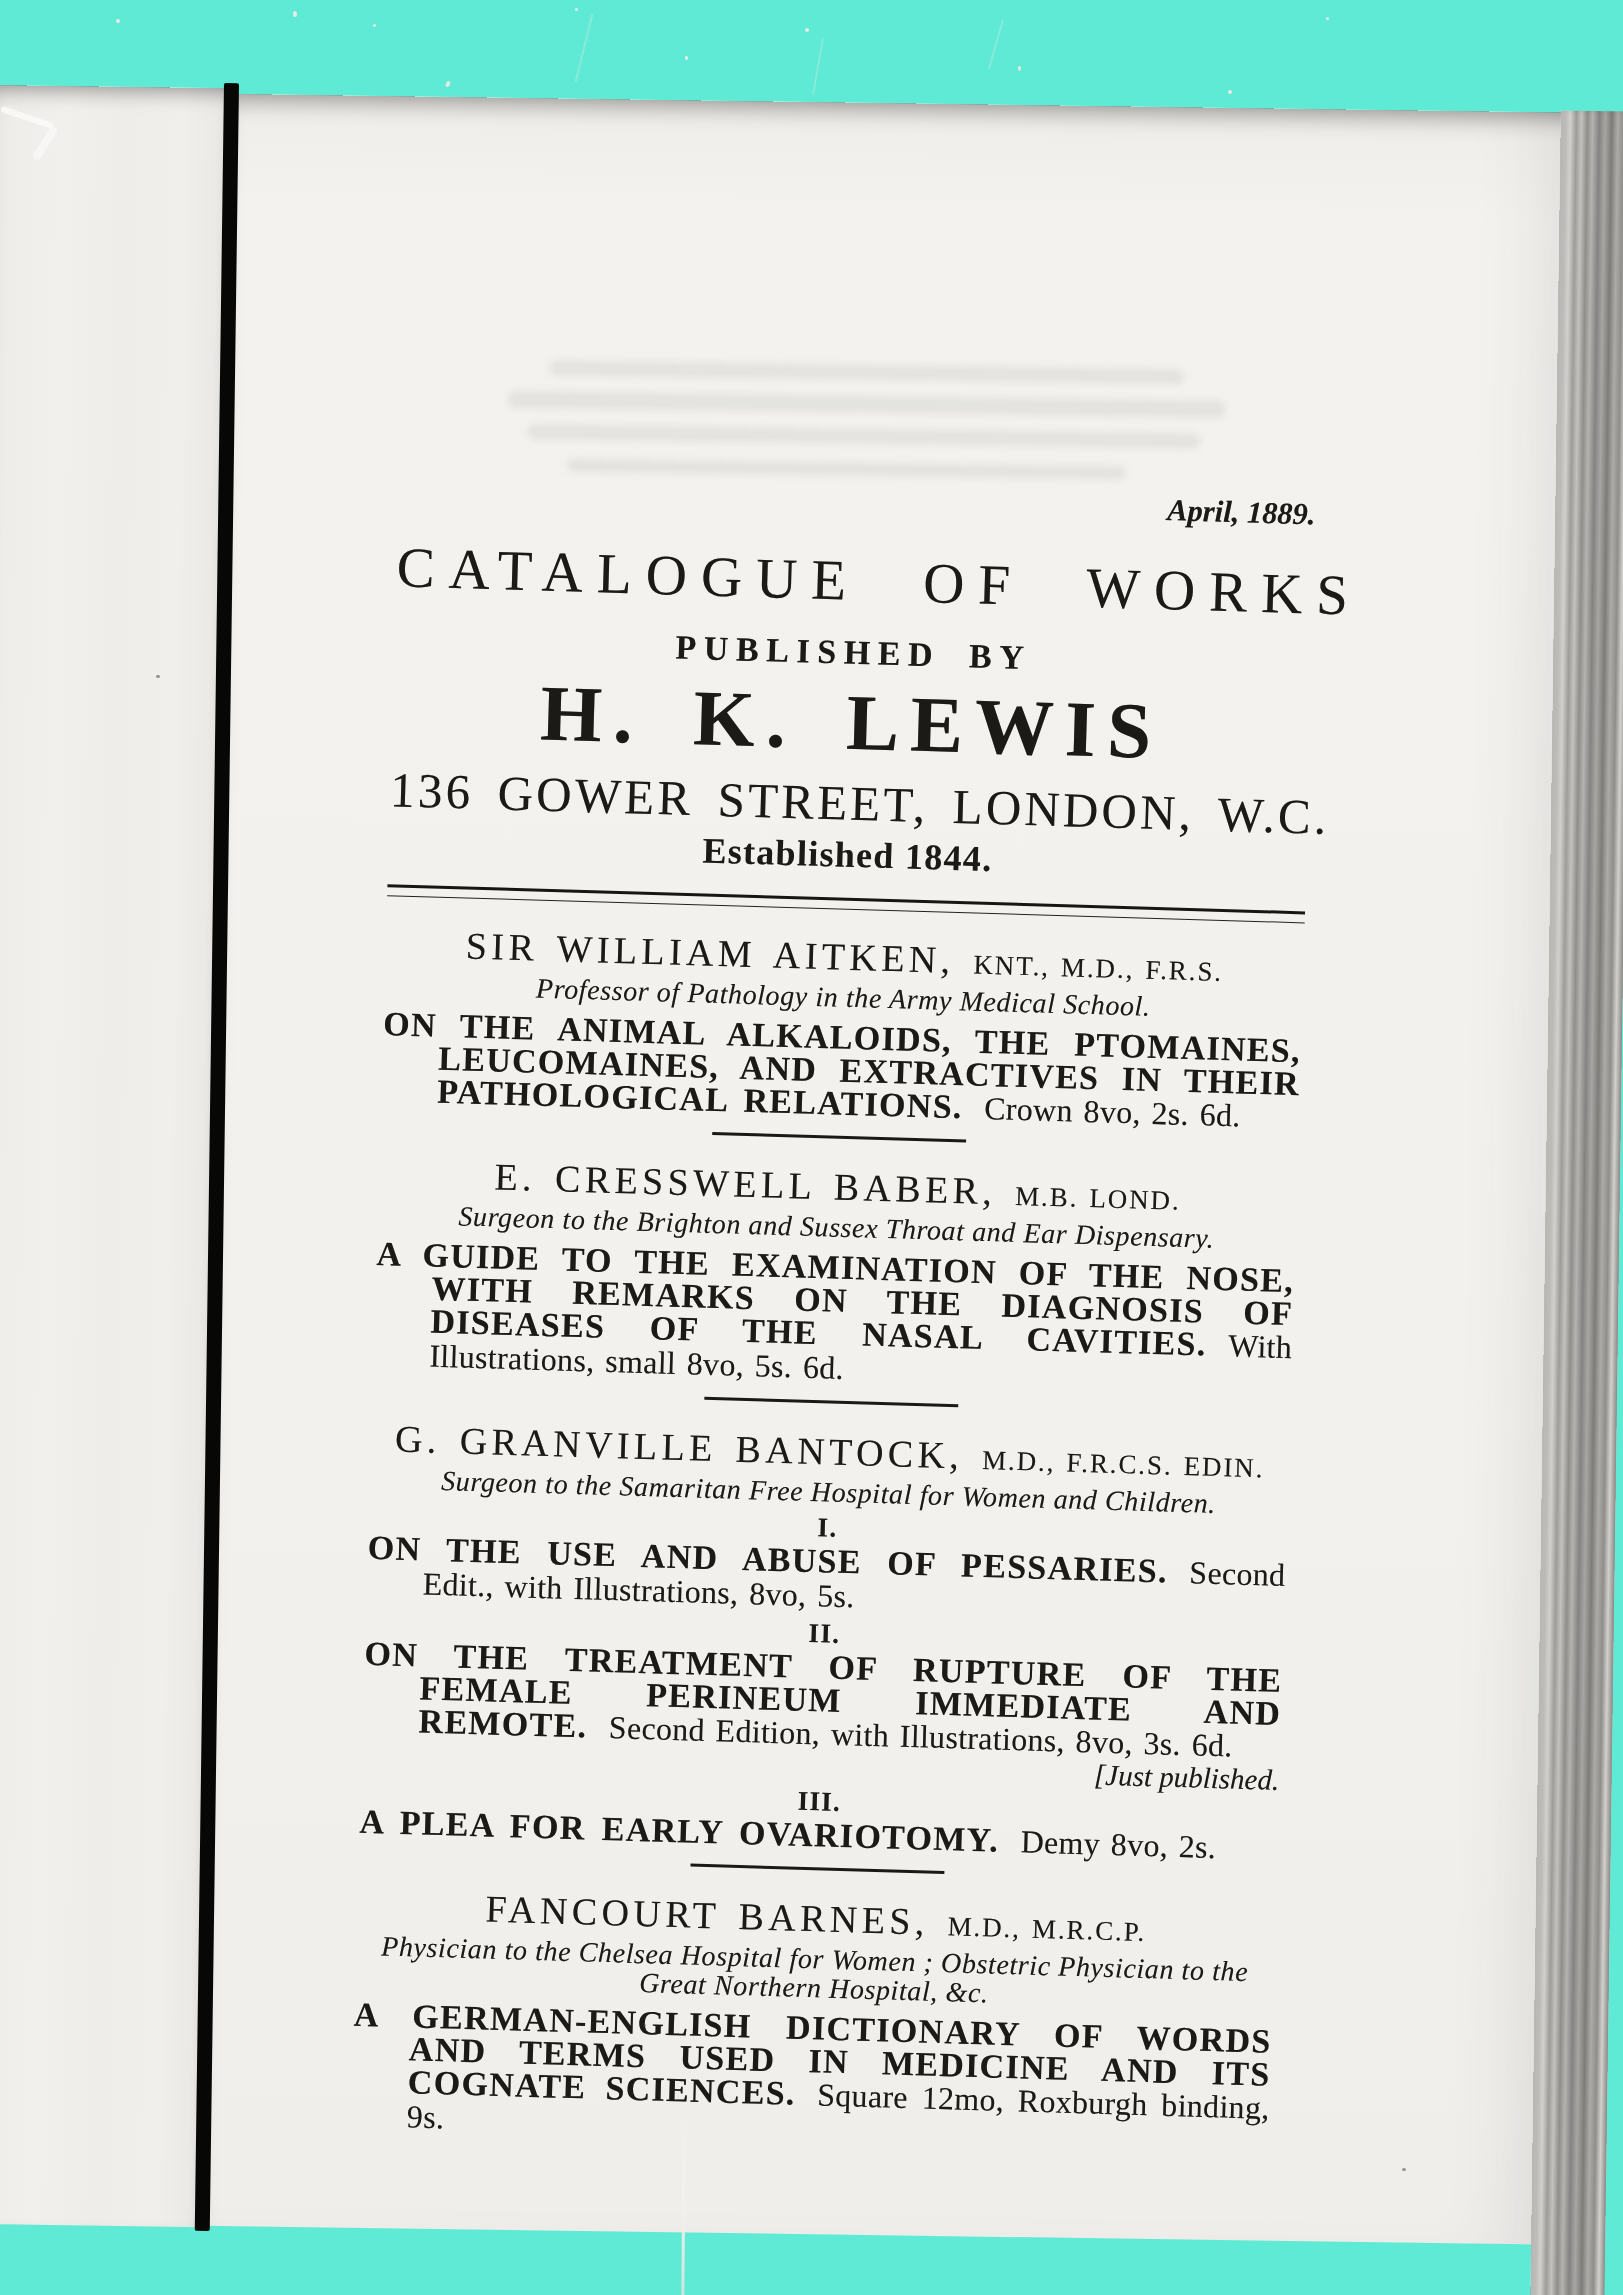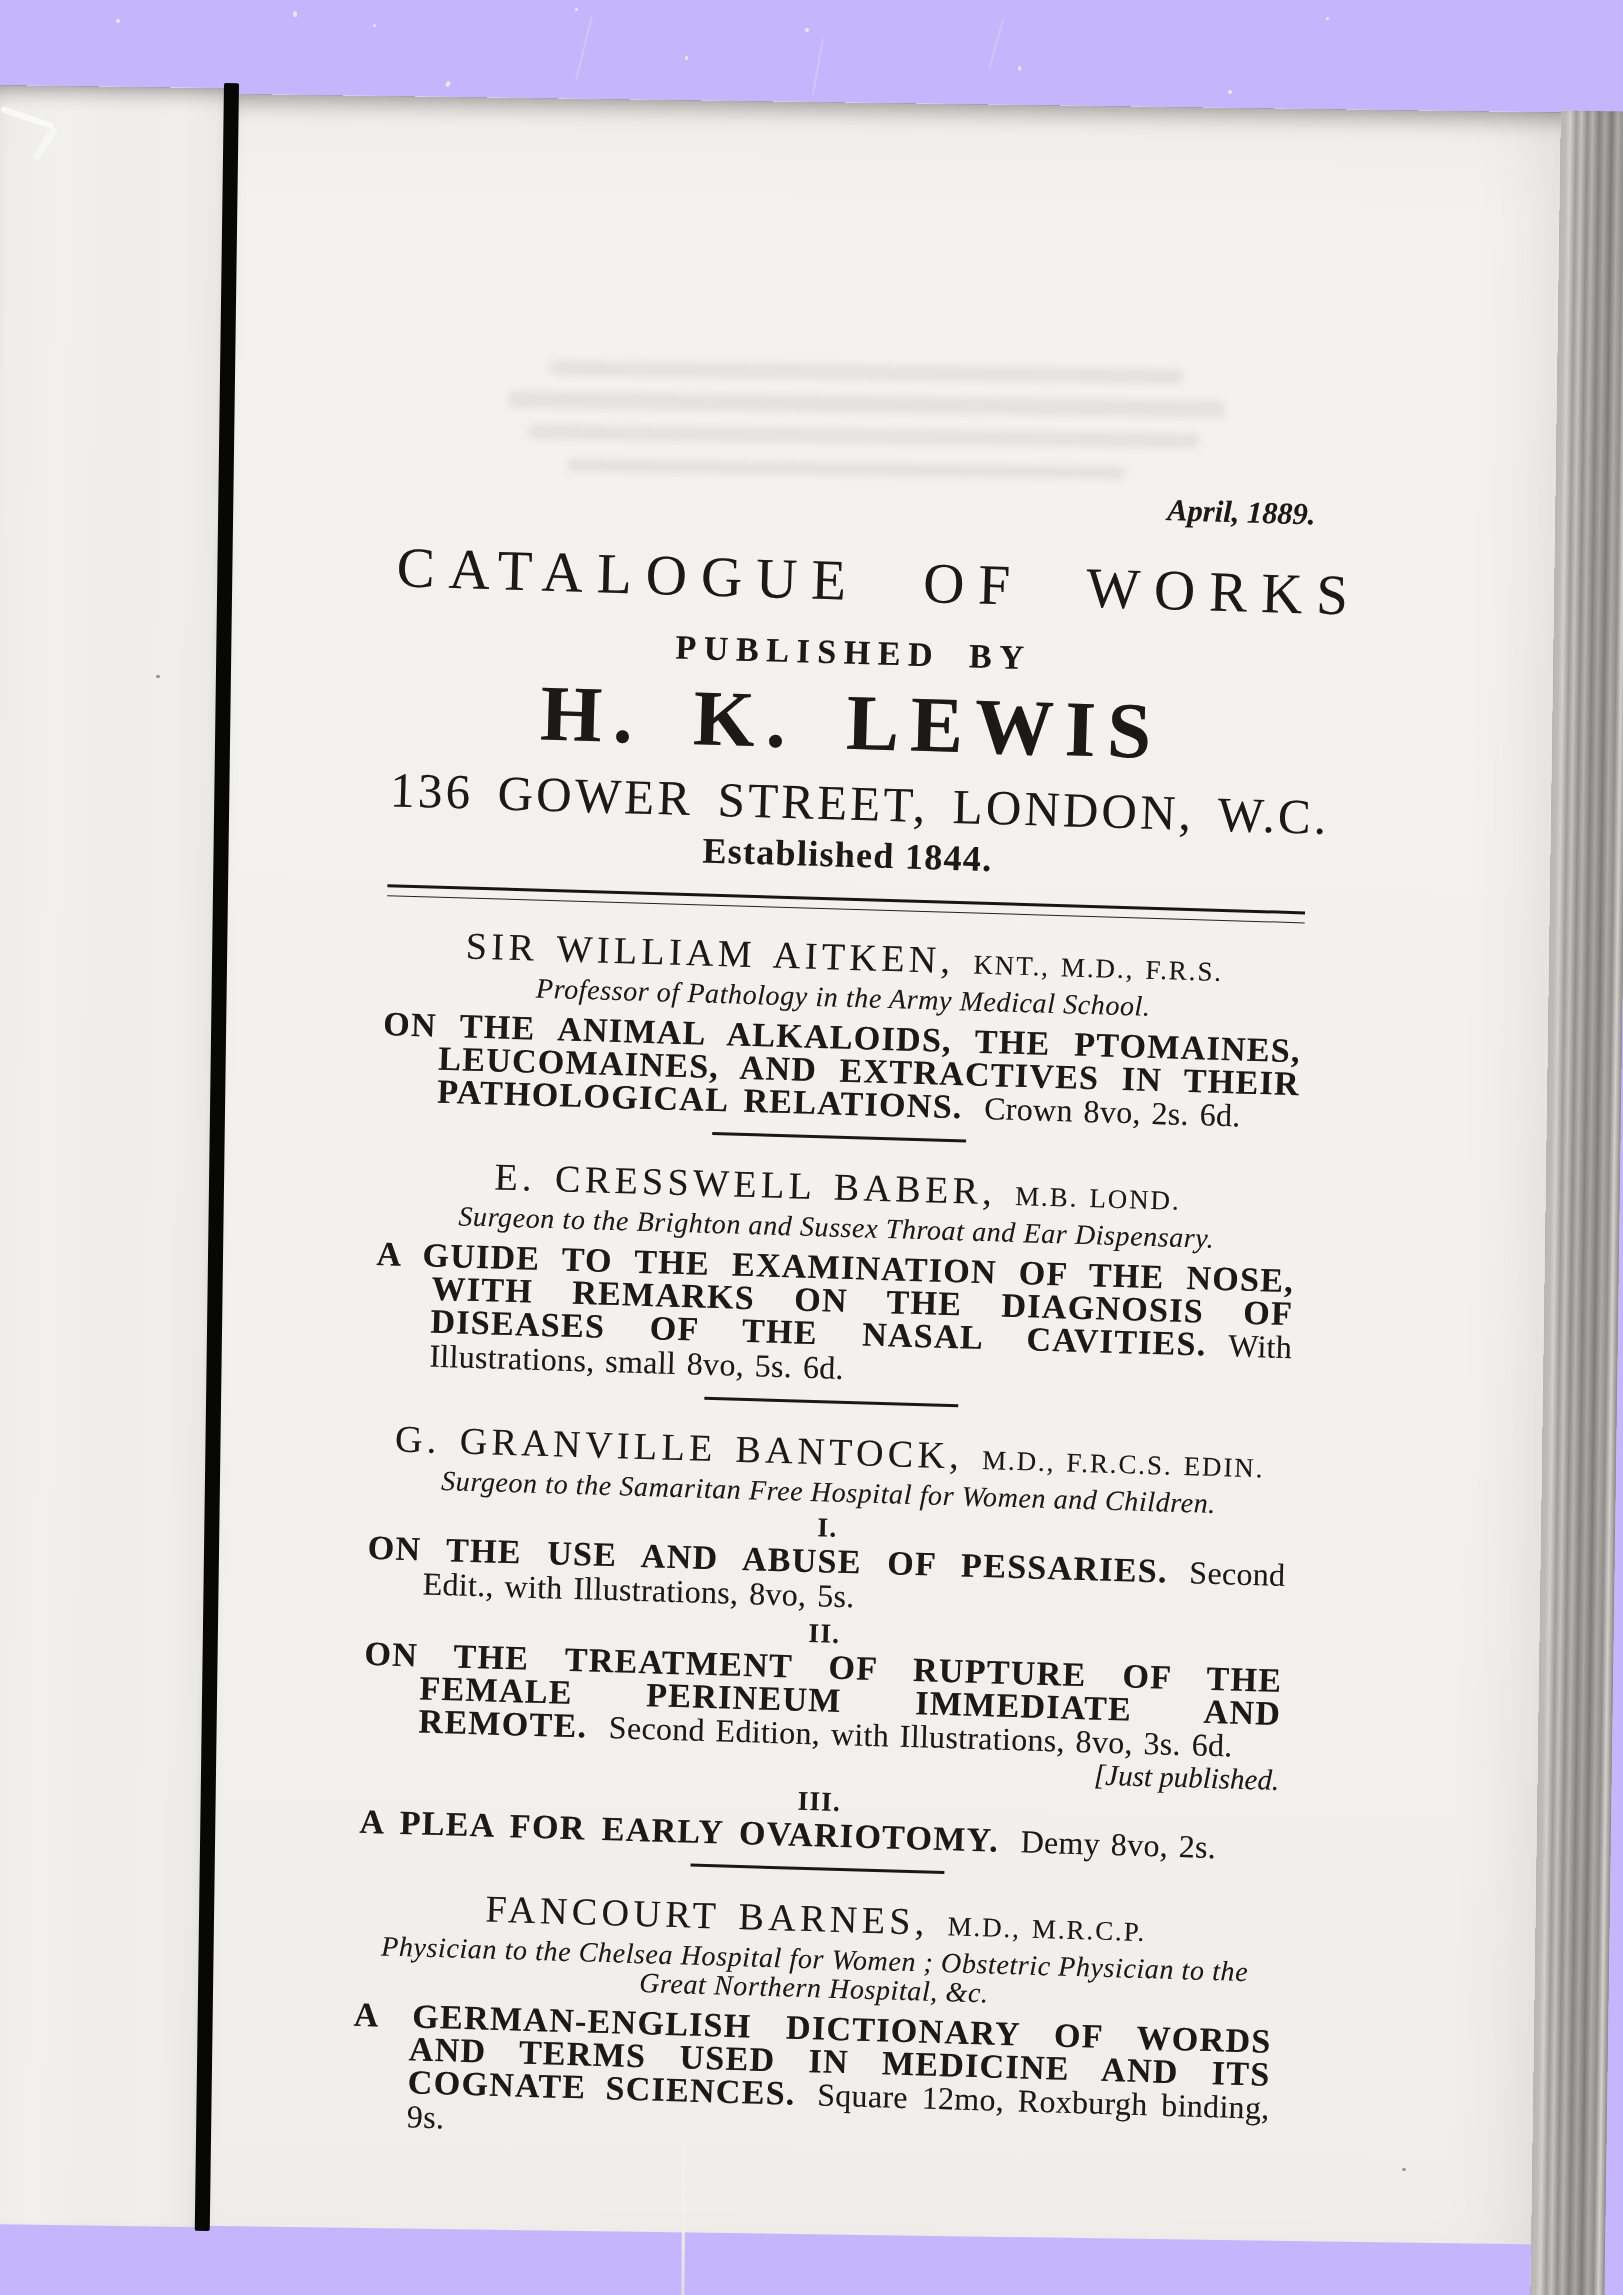--- a/index.html
+++ b/index.html
@@ -1,18 +1,18 @@
 <!DOCTYPE html>
 <html style="font-size:10.2px"><head>
 <meta charset="utf-8">
 <style>
   html,body { margin:0; padding:0; background:#000; }
   .scan {
     position:relative; width:1623px; height:2295px; overflow:hidden;
-    background:#c4b5fd;
+    background:#5eead4;
     font-family:"Liberation Serif","DejaVu Serif",serif;
     color:#1b1a17;
   }
   
   .left-sheet {
     position:absolute; left:-9px; top:85px; width:241px; height:2139px;
     transform:rotate(0.8deg); transform-origin:top left;
     background:linear-gradient(90deg,#e3e2df 0%,#eeedea 8%,#f1f0ed 30%,#eeede a 55%,#f0efec 80%,#e8e7e4 100%);
     background:linear-gradient(90deg,#e3e2df 0%,#eeedea 8%,#f1f0ed 30%,#eeedea 55%,#f0efec 80%,#e8e7e4 100%);
     box-shadow:inset 0 16.5px 19px -11.4px rgba(0,0,0,.35), inset -9px 0 14px -6.4px rgba(0,0,0,.12);

